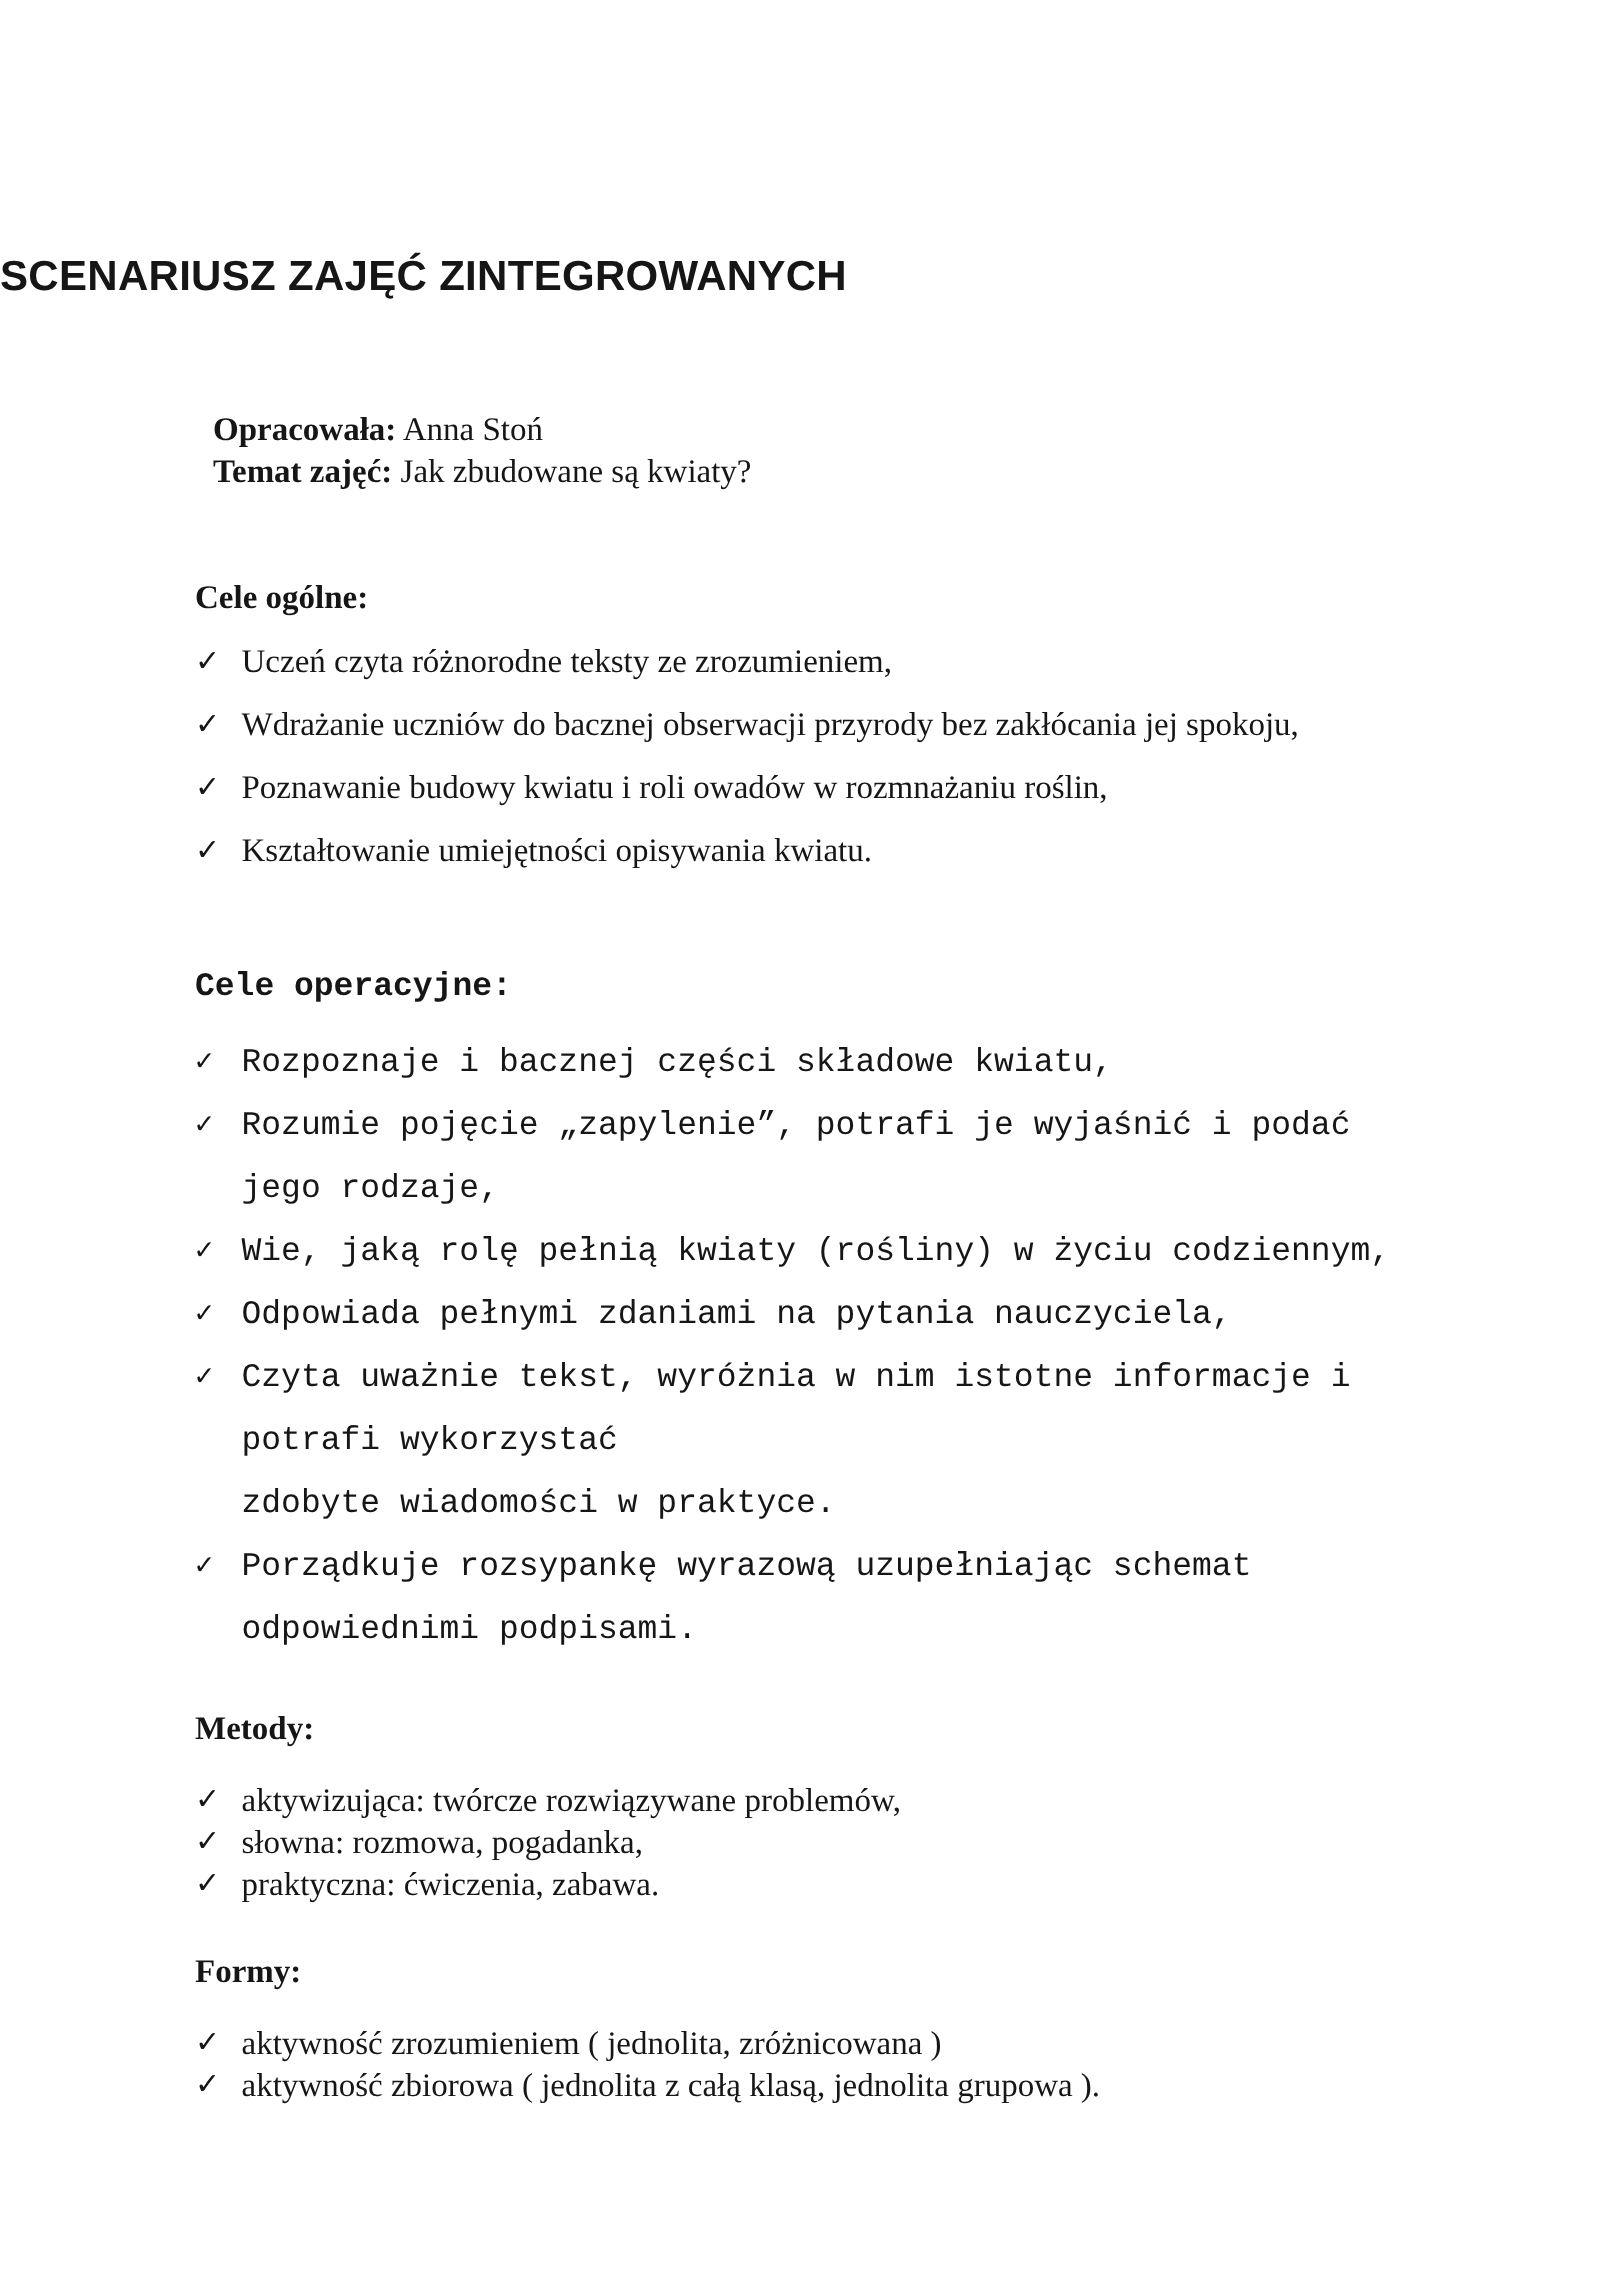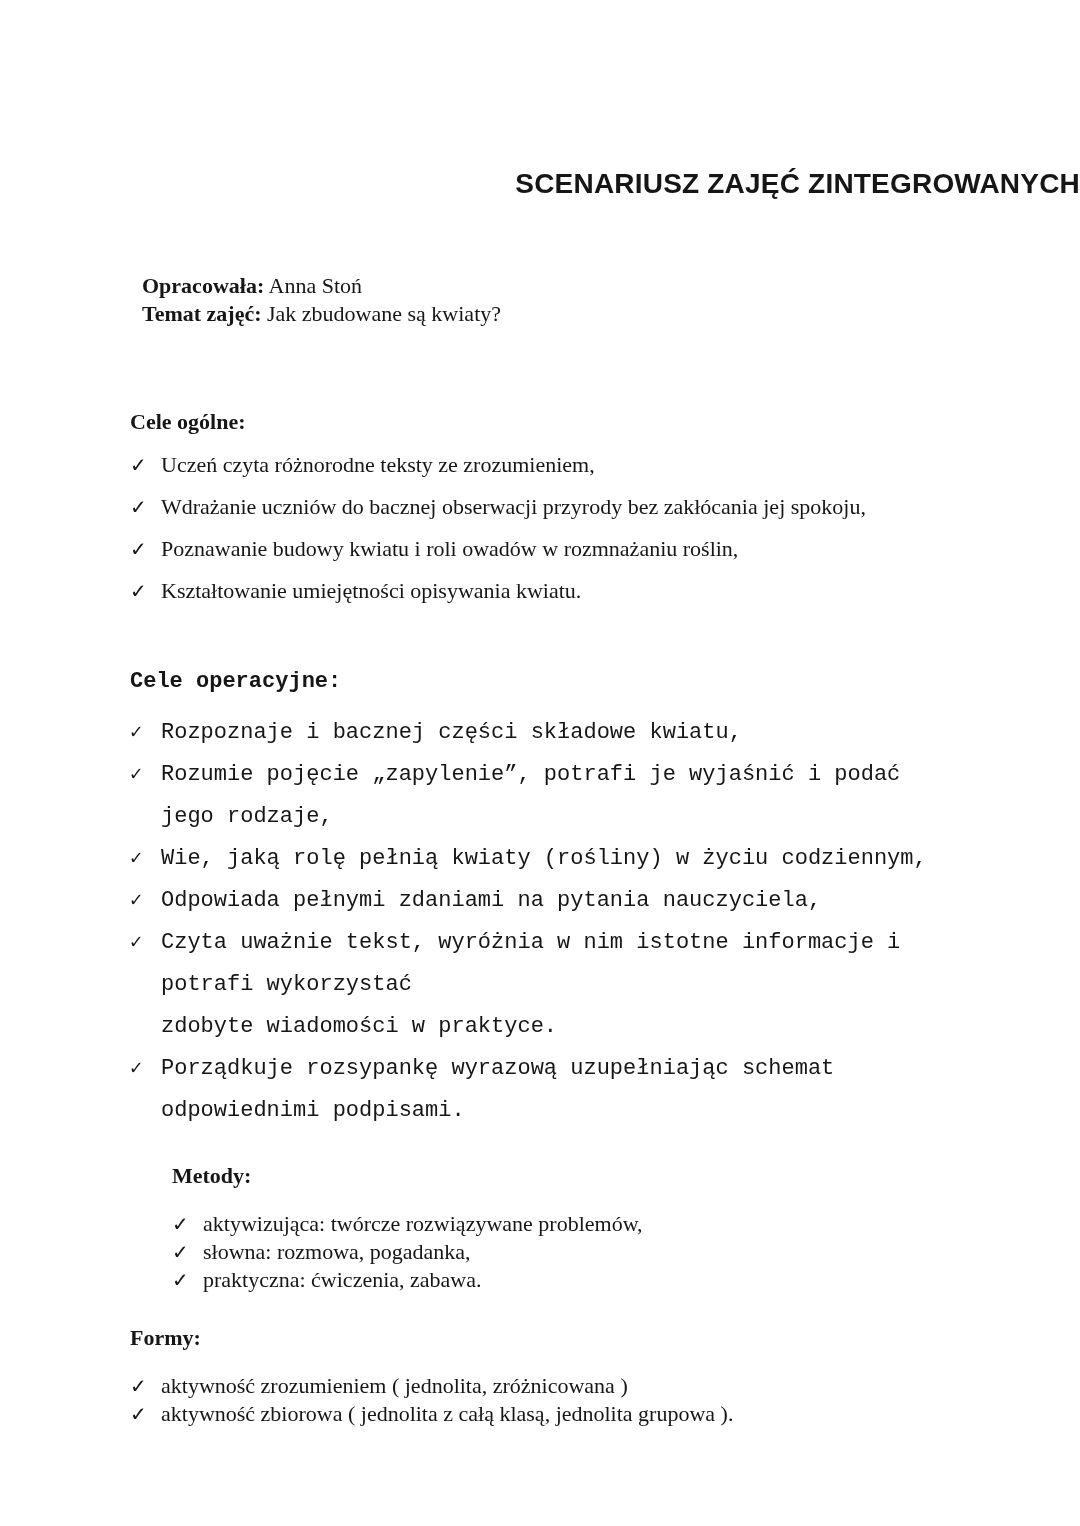--- a/index.html
+++ b/index.html
@@ -11,21 +11,21 @@
     width: 1080px;
     height: 1526px;
     position: relative;
     color: #161616;
     font-family: "Liberation Serif", serif;
     overflow: hidden;
   }
   .title-block {
     margin-top: 160px;
     width: 1080px;
-    text-align: right;
+    text-align: left;
     font-family: "Liberation Sans", sans-serif;
     font-weight: bold;
     font-size: 28px;
     line-height: 48px;
     letter-spacing: 0.2px;
   }
   .doc {
     margin-left: 130px;
     width: 835px;
   }
@@ -37,23 +37,23 @@
   .meta-label {
     font-weight: bold;
     margin-left: 12px;
   }
   .section .sec-heading {
     font-size: 22px;
     font-weight: bold;
     line-height: 28px;
     margin: 0;
   }
-  .section:nth-child(1) { margin-top: 80px; }
+  .section:nth-child(1) { margin-top: 56px; }
   .section:nth-child(2) { margin-top: 56px; font-family: Liberation Mono, monospace; }
-  .section:nth-child(3) { margin-top: 30px; margin-left: 42px; }
+  .section:nth-child(3) { margin-top: 30px; }
   .section:nth-child(4) { margin-top: 30px; }
 
   .items {
     list-style: none;
     margin: 0;
     padding: 0;
     font-size: 22px;
   }
   .section:nth-child(1) .items { margin-top: 8px; }
   .section:nth-child(2) .items { margin-top: 16px; }

